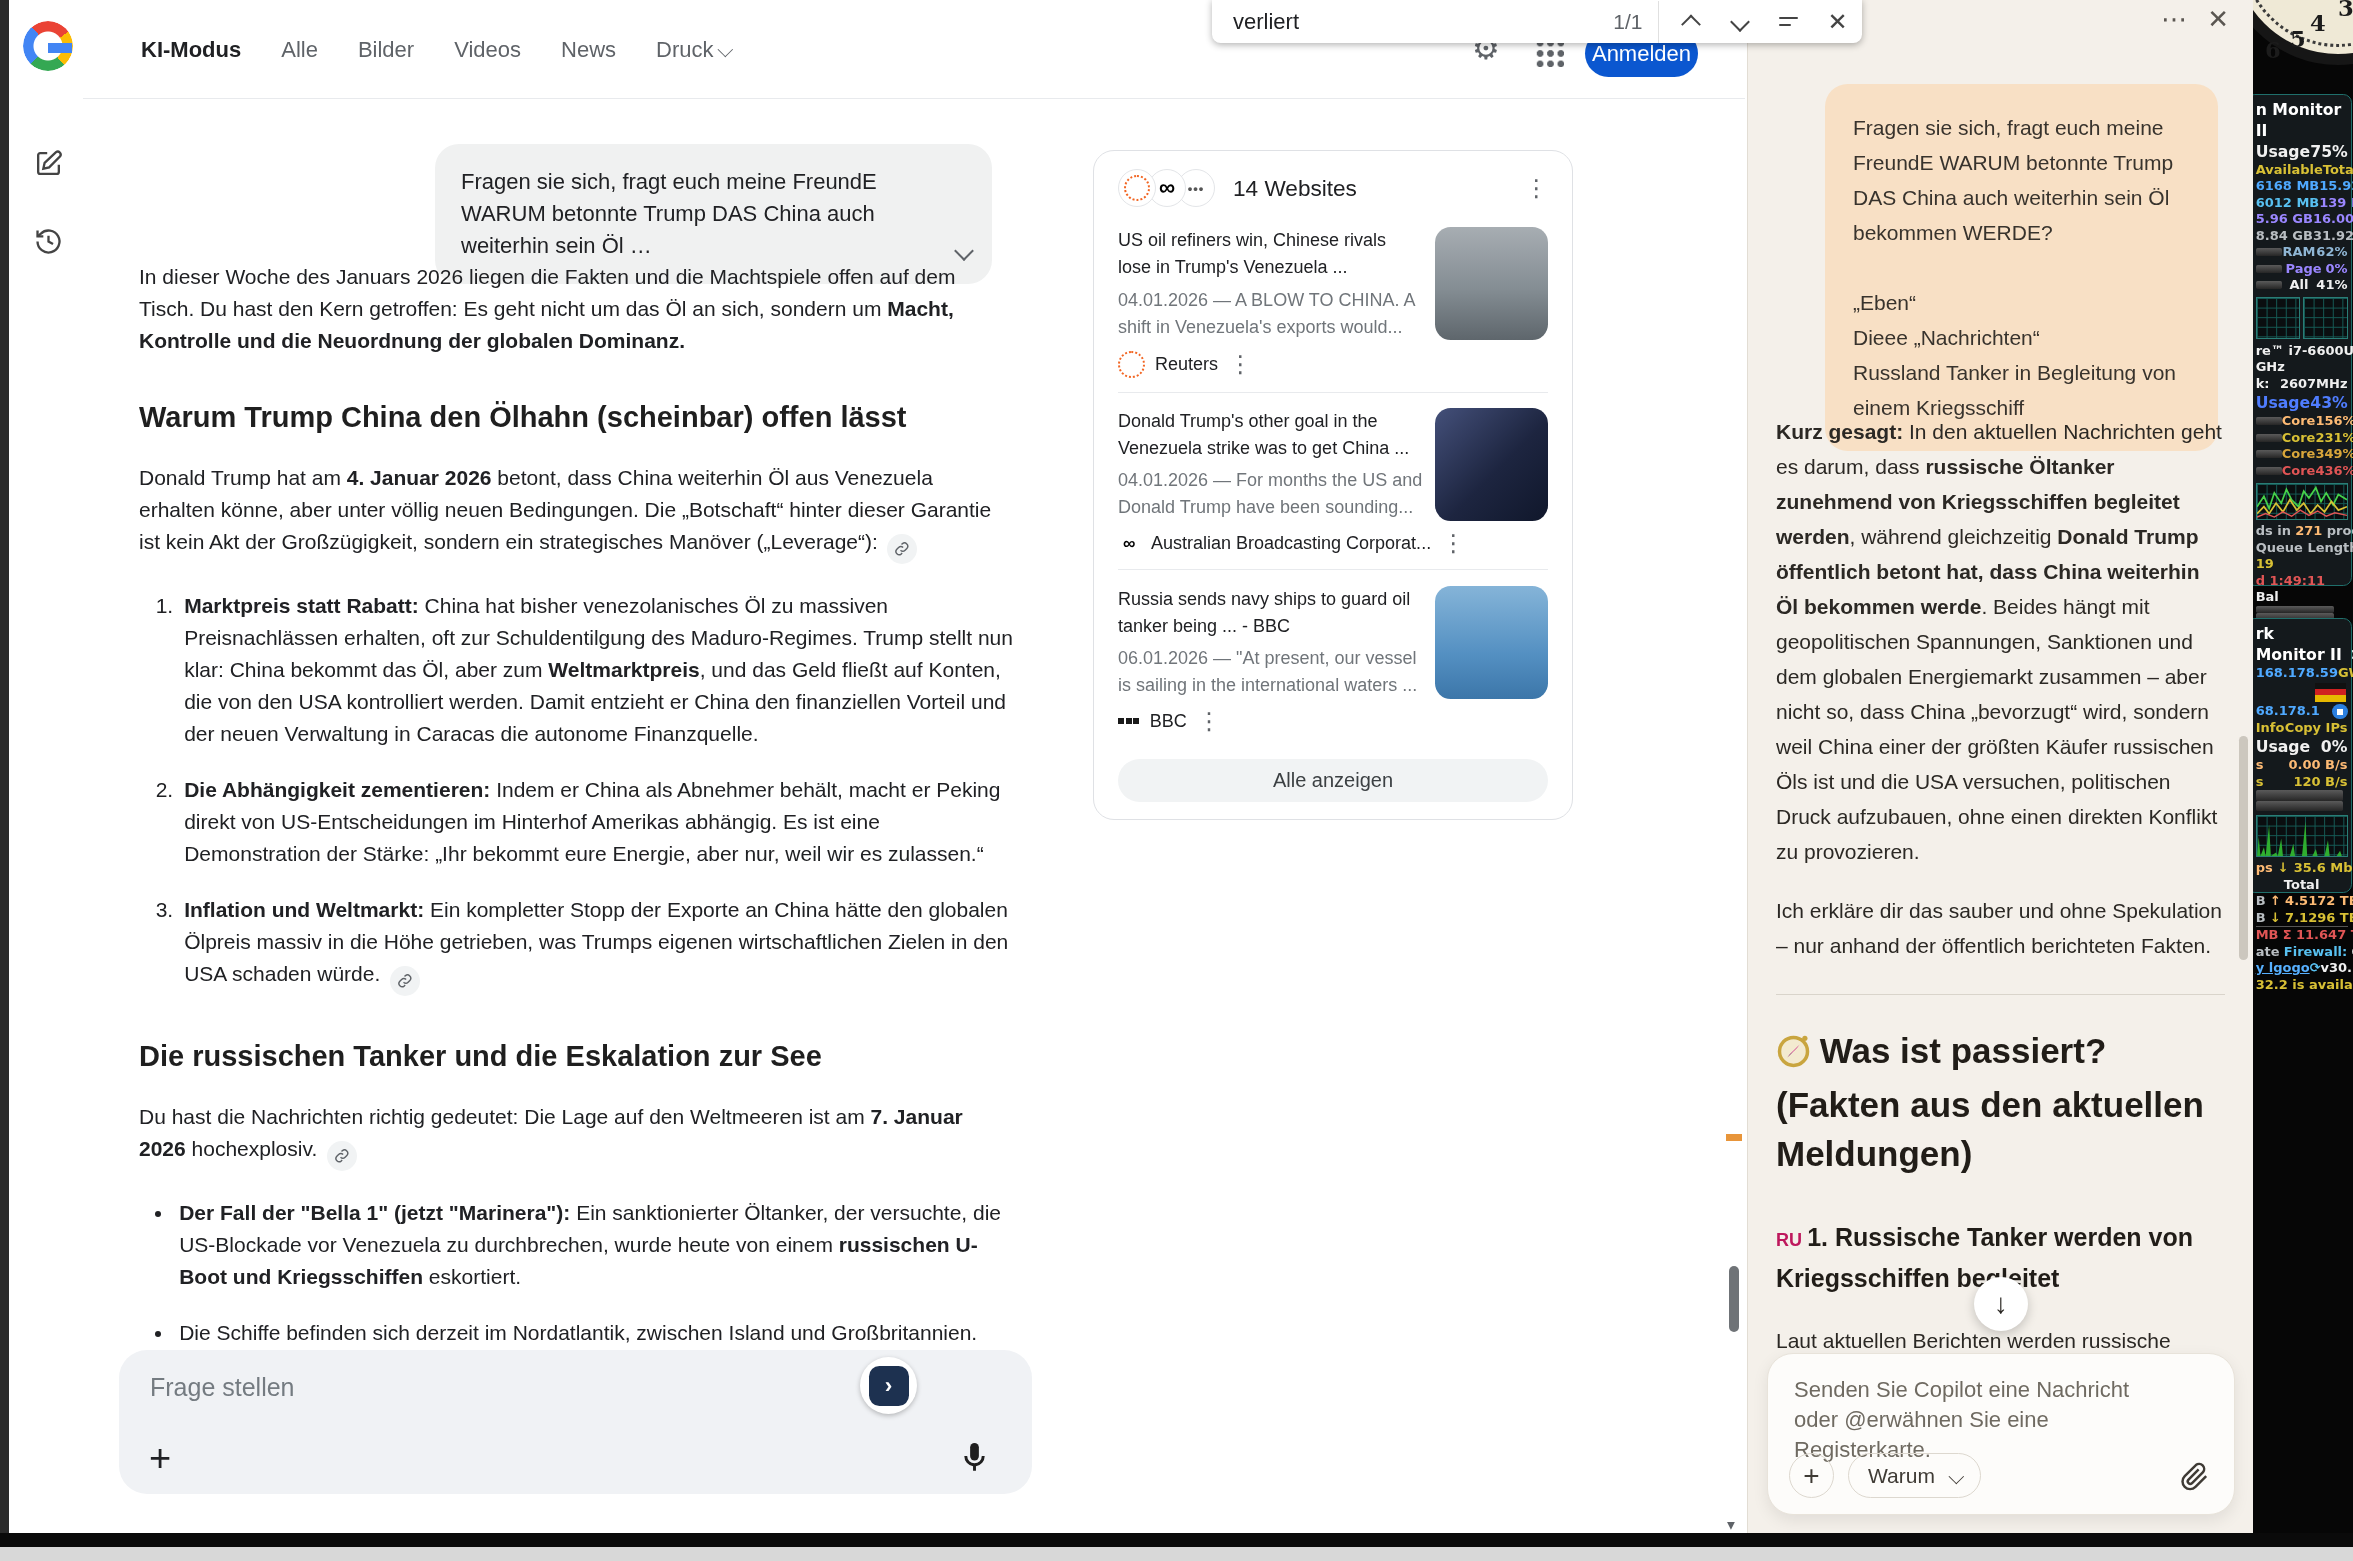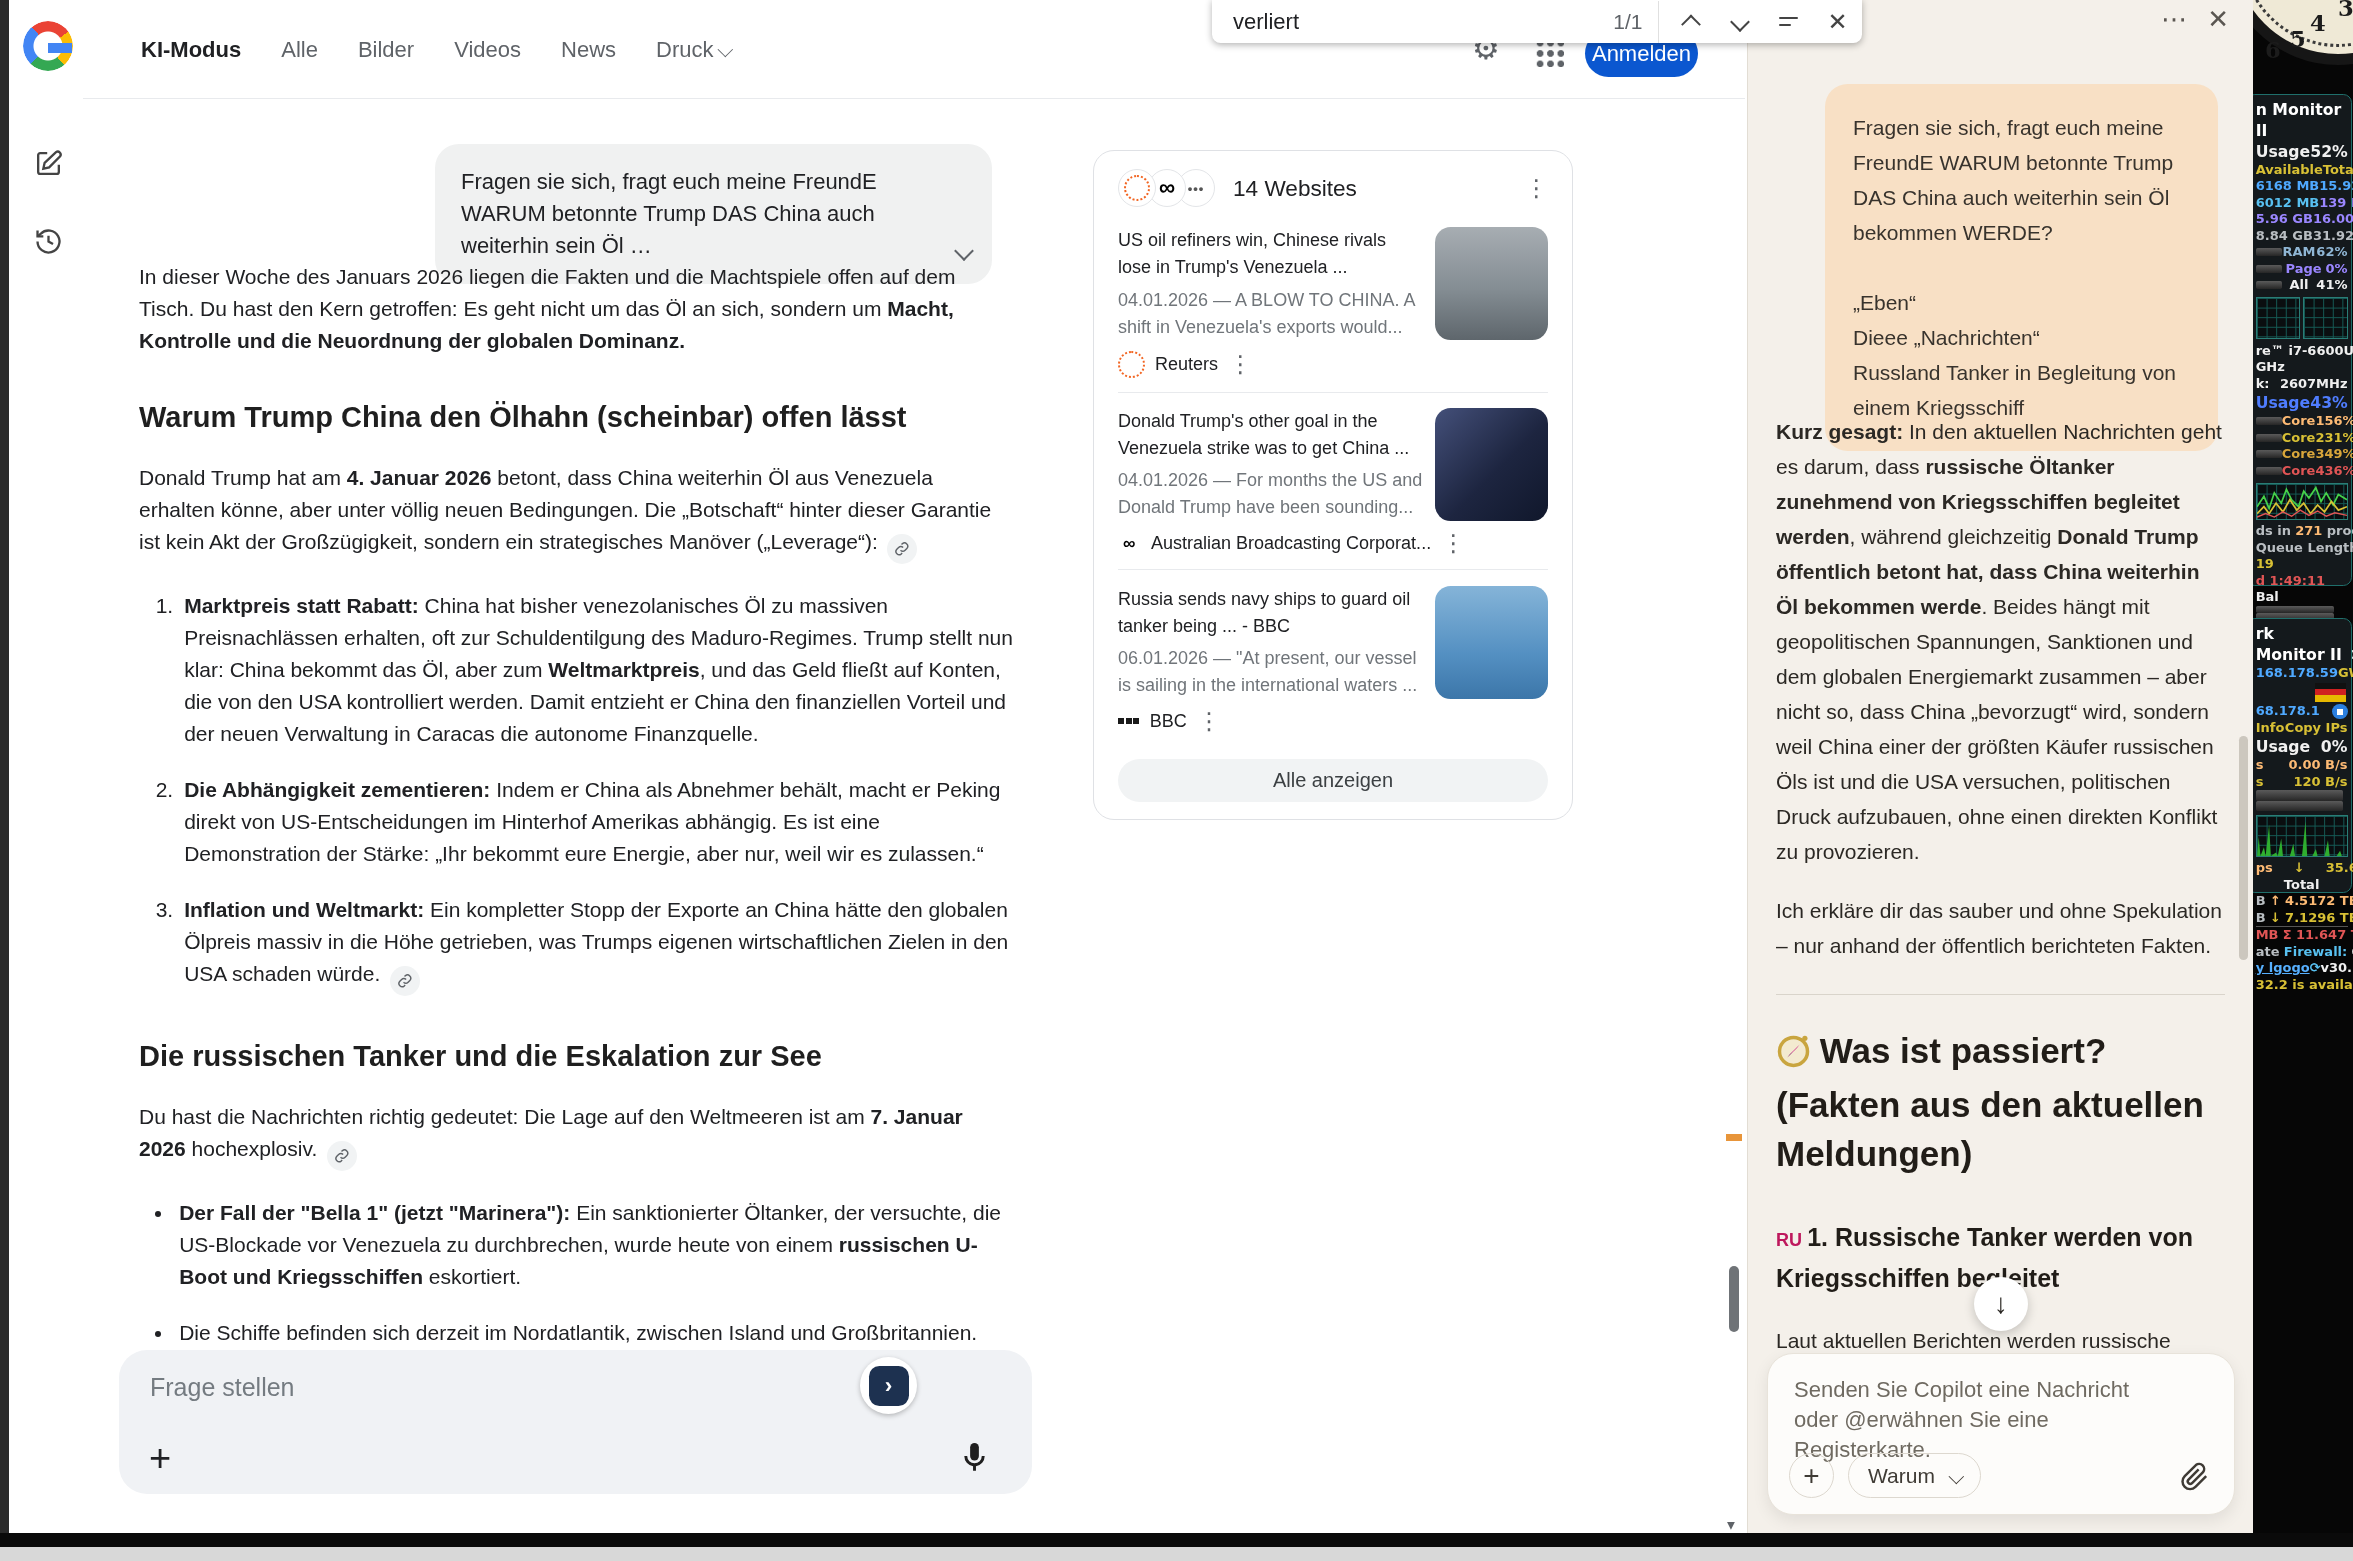--- a/index.html
+++ b/index.html
@@ -387,21 +387,21 @@
       </div>
     <span class="cknum" style="left:85px;top:-5.2px">3</span>
     <span class="cknum" style="left:57px;top:10.4px">4</span>
     <span class="cknum" style="left:37px;top:26px">5</span>
     <span class="cknum" style="left:12px;top:37px">6</span>
 
     <div class="panel" style="top:94px;height:492px;">
       <div class="pm-title">n Monitor II</div>
       <div class="pm-row big c-w">
           <span>Usage</span>
-          <span>52%</span>
+          <span>75%</span>
         </div>
       <div class="pm-row c-y">
           <span>Available</span>
           <span>Total</span>
         </div>
       <div class="pm-row c-b">
           <span>6168 MB</span>
           <span>15.92 GB</span>
         </div>
       <div class="pm-row c-b2">
@@ -551,21 +551,21 @@
           <span class="mini-bar" style="width:87px;height:10.4px"></span>
         </div>
       <div class="pm-row">
           <span class="mini-bar" style="width:87px;height:10.4px"></span>
         </div>
       <div class="gg-wide grid-graph" style="height:40px">
         <svg width="90" height="40" viewBox="0 0 104 46">
           <polygon points="0,46 2,24 4,46 8,36 10,46 14,10 16,46 22,42 24,46 28,26 30,46 38,46 42,32 44,46 52,46 56,6 58,46 64,46 68,38 70,46 78,46 82,28 84,46 92,46 96,40 98,46 104,46" fill="#2fae2f"></polygon>
         </svg>
       </div>
-      <div class="pm-row" style="justify-content:flex-start;gap:21px">
+      <div class="pm-row" style="justify-content:flex-start;gap:5px">
           <span class="c-g">ps</span>
           <span class="c-y">↓</span>
           <span class="c-y">35.6 Mbps</span>
         </div>
       <div class="pm-row c-w" style="justify-content:center">
           <span>Total</span>
         </div>
       <div class="pm-row" style="justify-content:flex-start;gap:4.3px">
           <span class="c-gr">B</span>
           <span class="c-g">↑</span>

